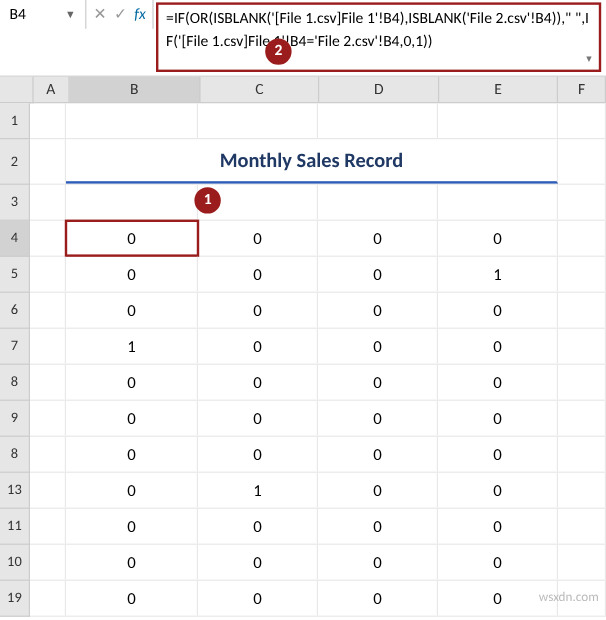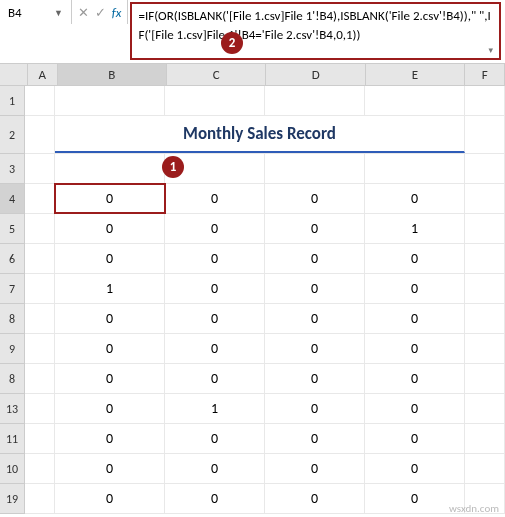--- a/index.html
+++ b/index.html
@@ -145,21 +145,21 @@
       font-weight: bold;
       font-size: 13px;
       text-align: center;
       line-height: 22px;
       z-index: 10;
     }
     .badge-1 { top: 156px; left: 162px; }
     .badge-2 { top: 32px; left: 221px; }
     .watermark {
       position: absolute;
-      bottom: 2px;
+      bottom: 13px;
       right: 6px;
       font-size: 11px;
       color: #bbb;
       z-index: 20;
     }
   </style>
 </head>
 <body>
 
 <div class="formula-bar">

